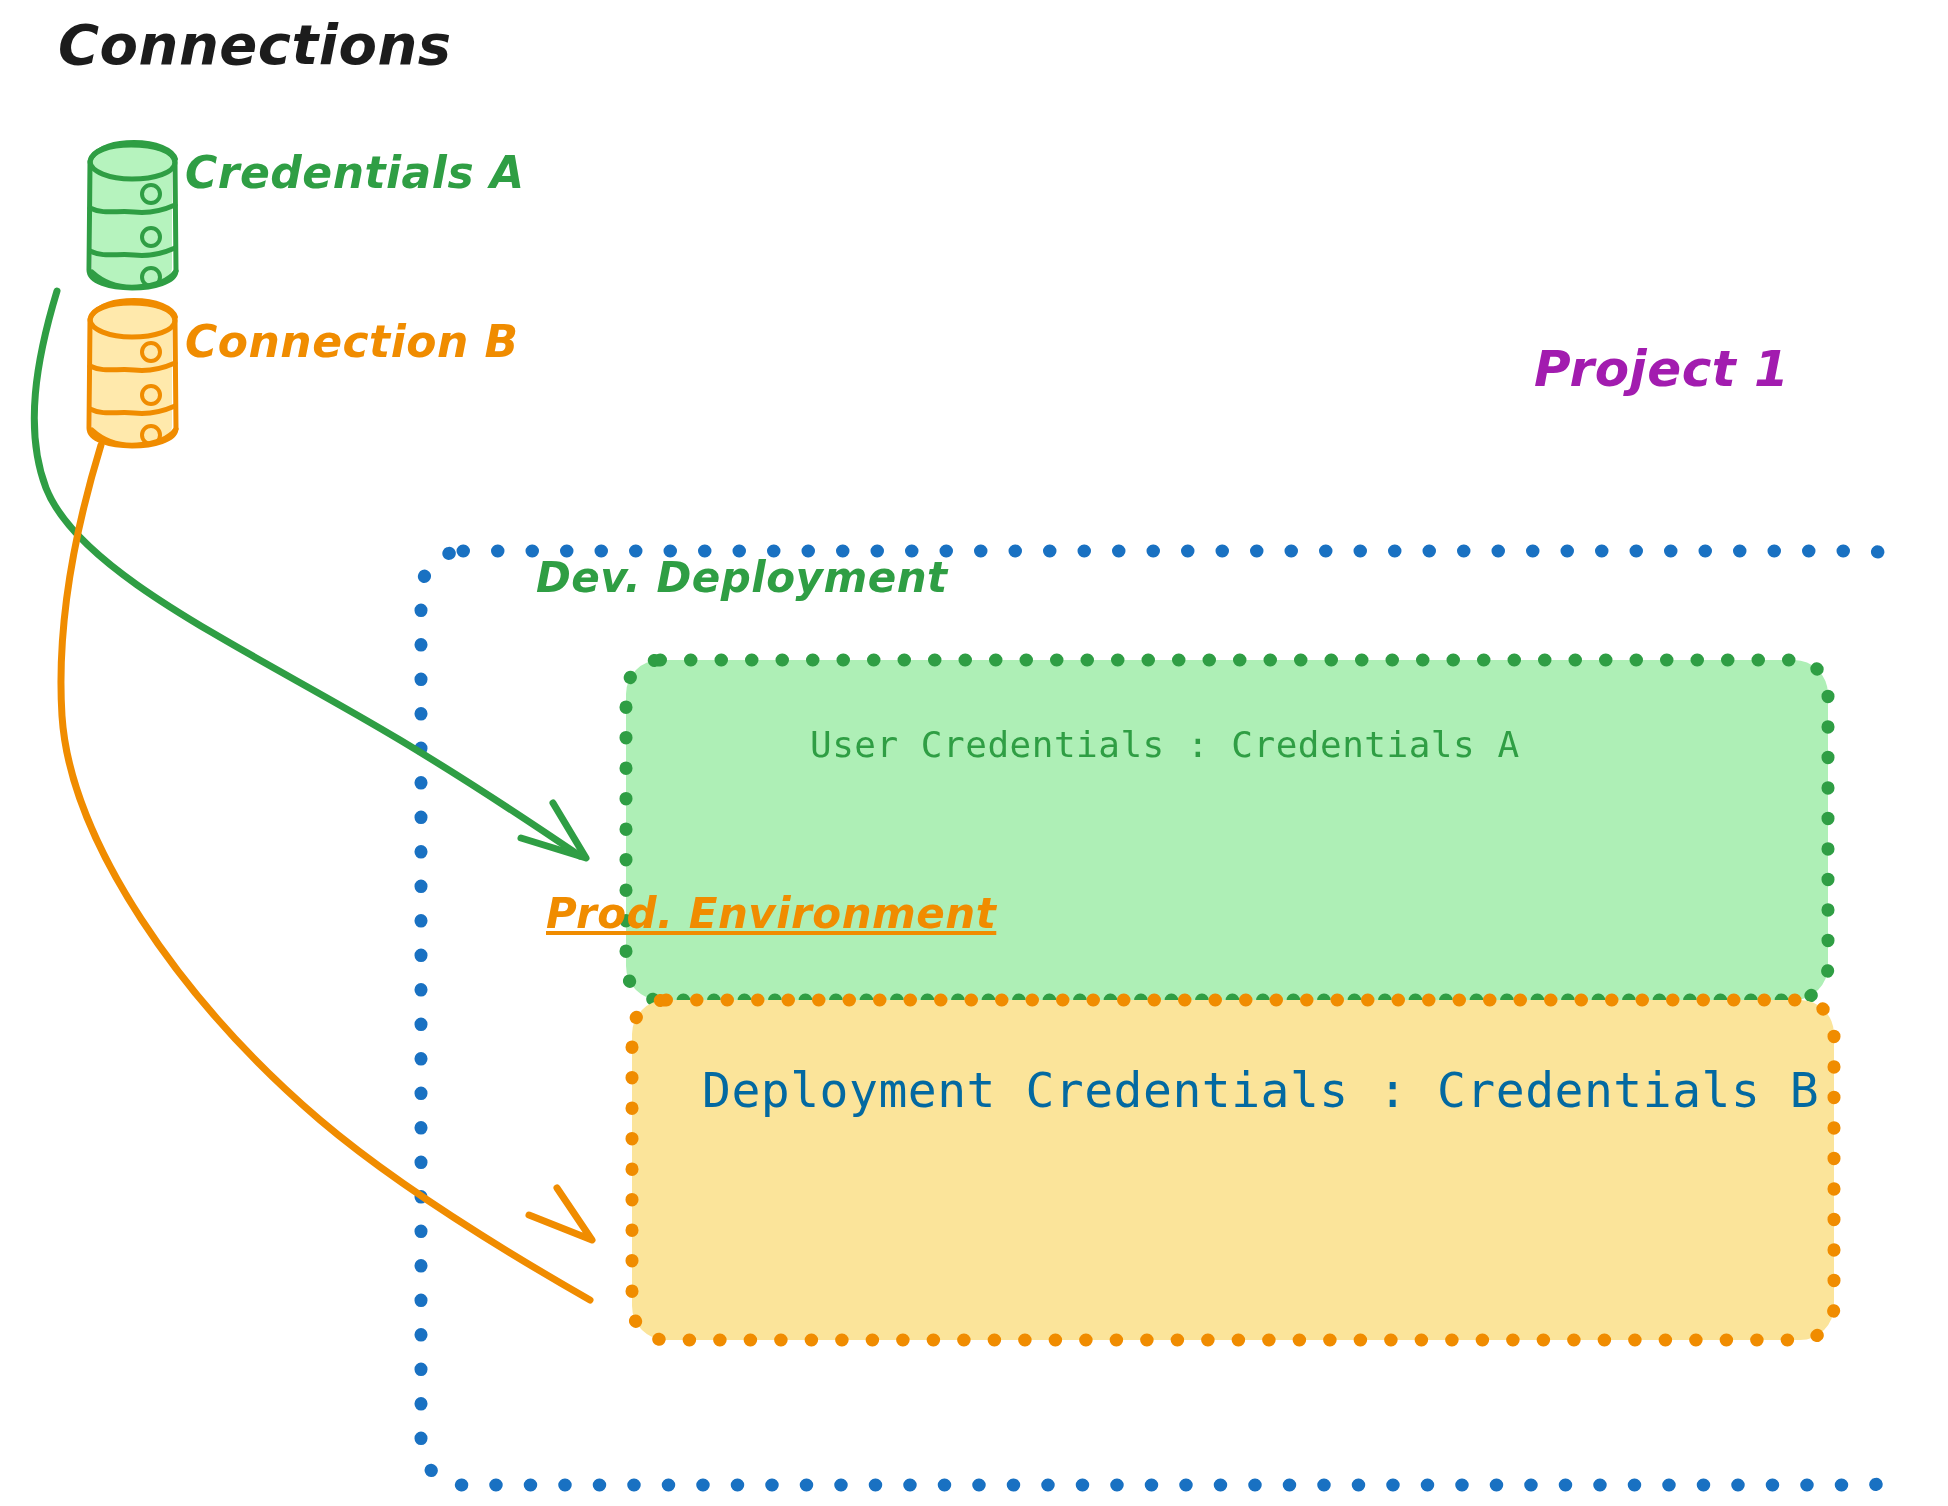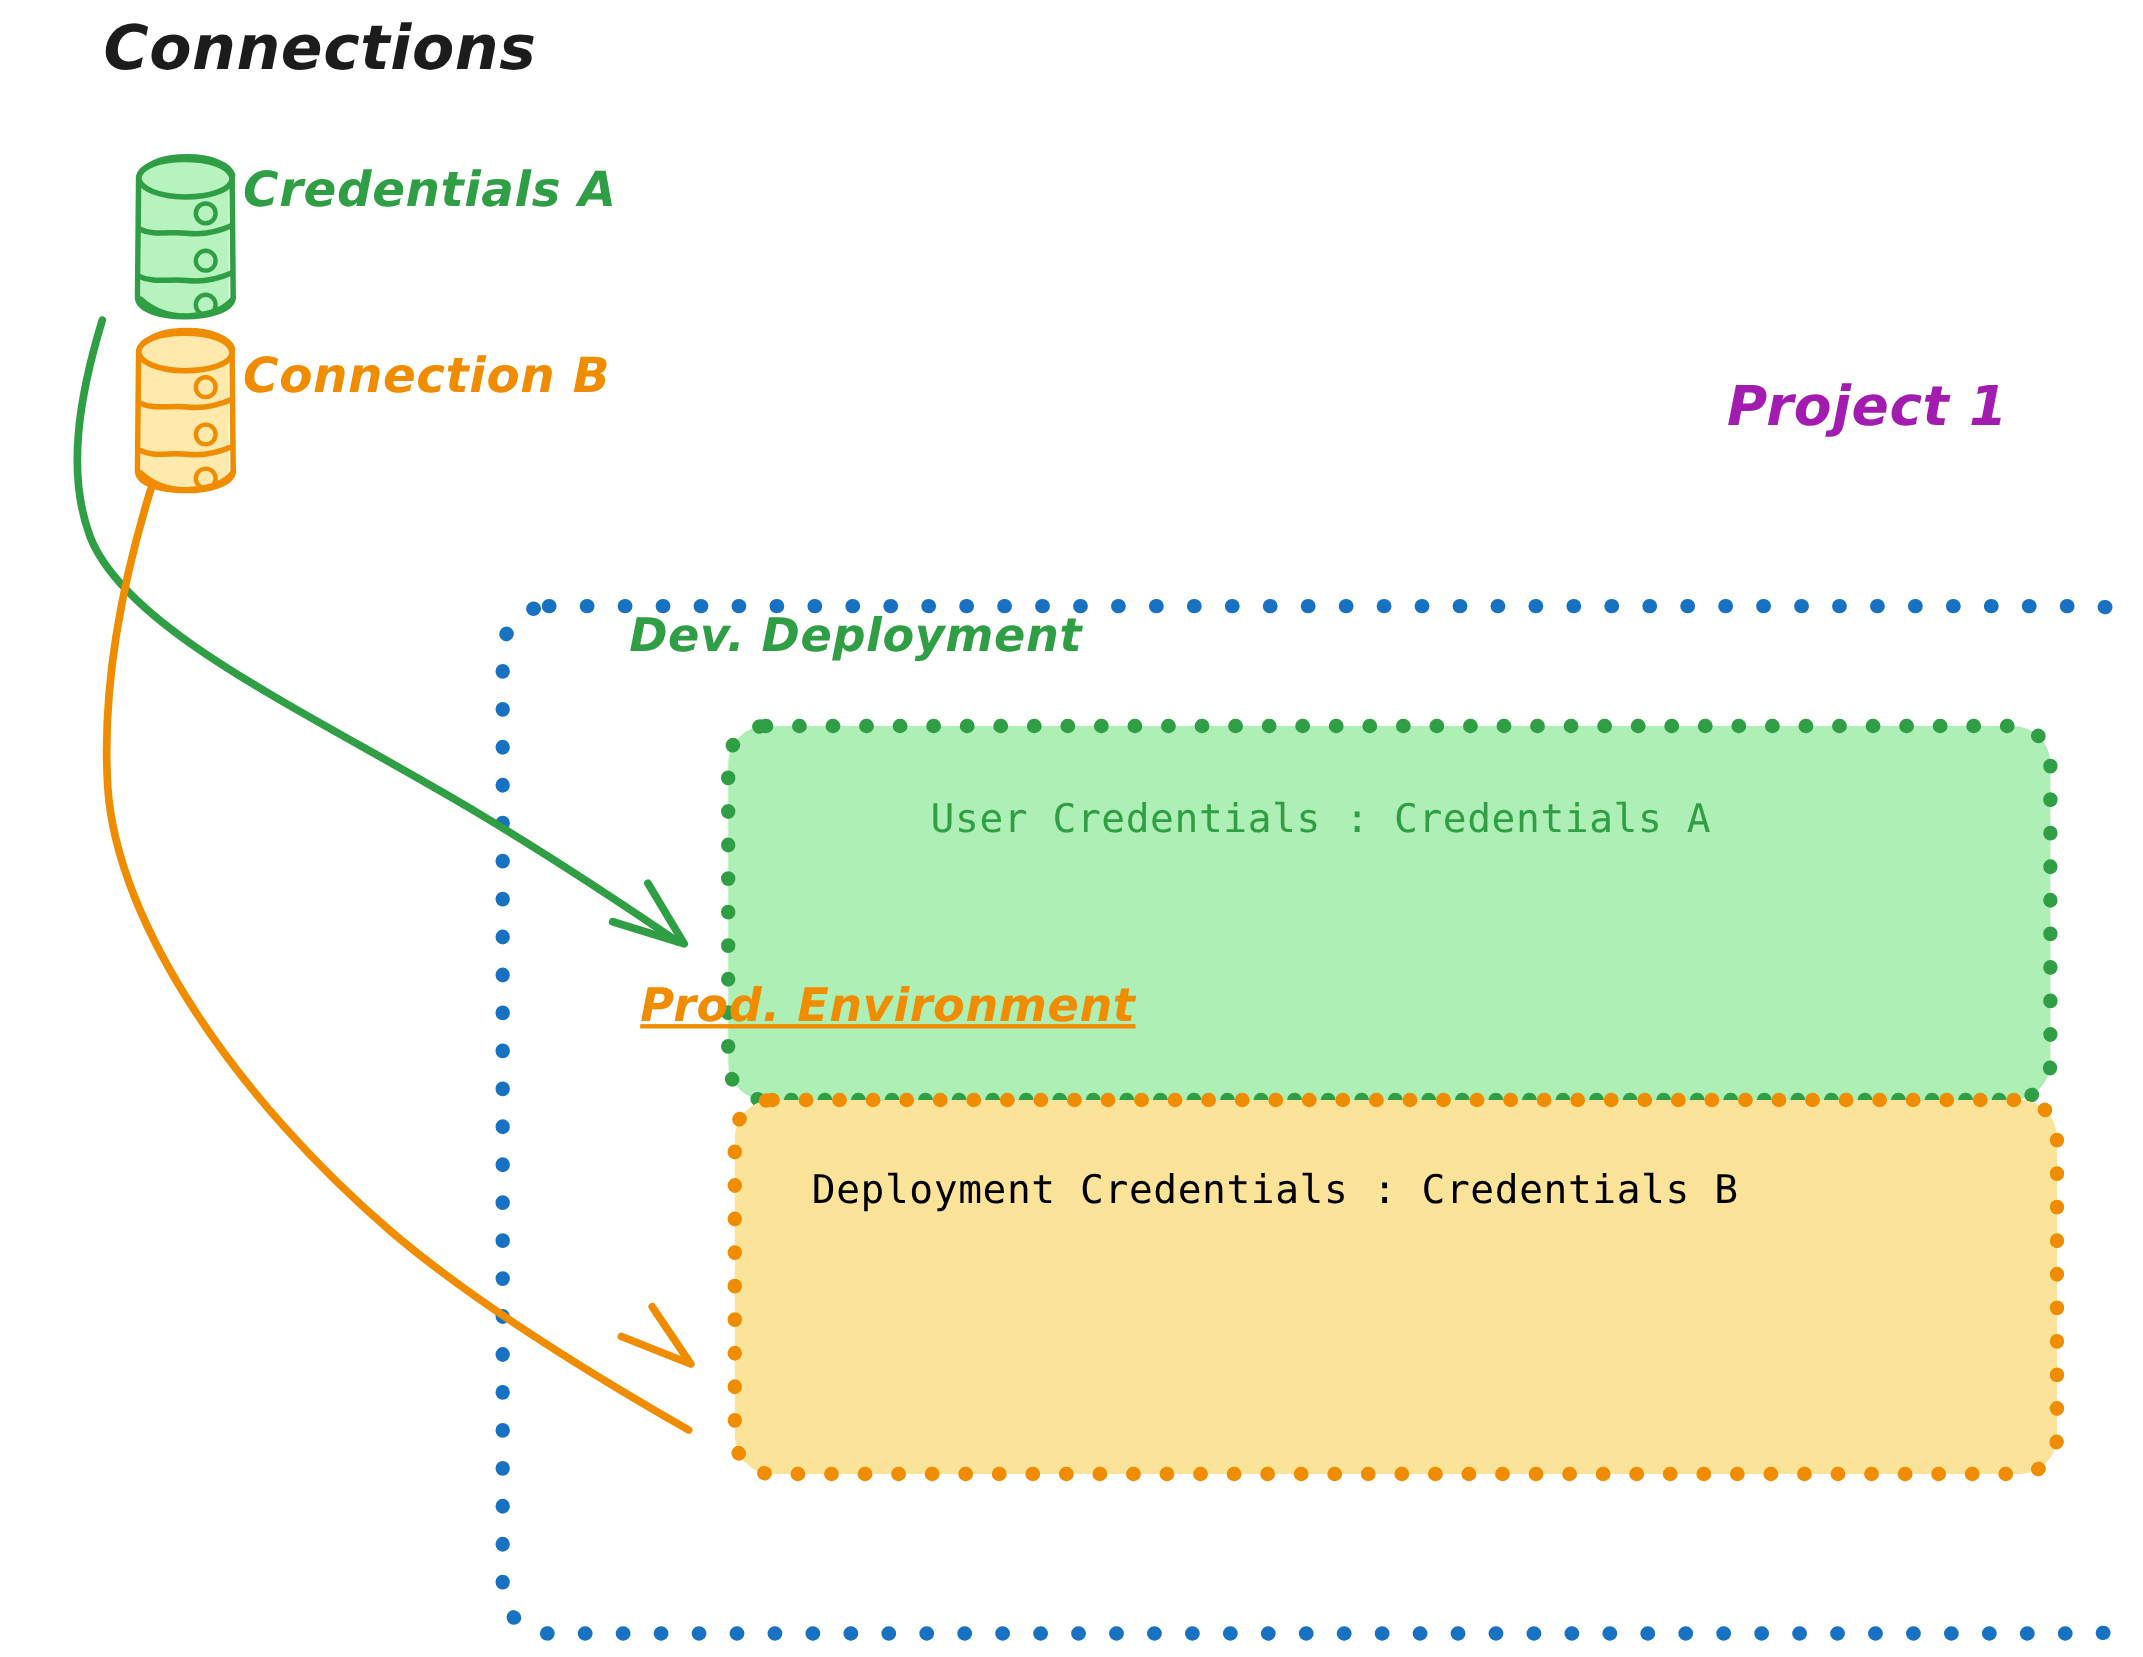--- a/index.html
+++ b/index.html
@@ -9,21 +9,20 @@
   }
   body {
     font-family: "DejaVu Sans", sans-serif;
   }
   #canvas {
     position: relative;
     width: 1896px;
     height: 1506px;
     background: #ffffff;
     overflow: hidden;
-    margin-left: 36px;
   }
   svg.layer {
     position: absolute;
     top: 0;
     left: 0;
     width: 1948px;
     height: 1506px;
   }
   .hand {
     font-family: "DejaVu Sans", sans-serif;
@@ -80,22 +79,22 @@
   }
   #label-dev-creds {
     left: 810px;
     top: 724px;
     font-size: 36px;
     color: #2f9e44;
   }
   #label-prod-creds {
     left: 702px;
     top: 1062px;
-    font-size: 36px;
-    color: #000000;
+    font-size: 48px;
+    color: #0369a1;
   }
 </style>
 </head>
 <body>
 
 <div id="canvas">
 
   <svg class="layer" viewBox="0 0 1948 1506" xmlns="http://www.w3.org/2000/svg">
 
     <rect x="421" y="551" width="1490" height="934" rx="42" ry="42" fill="none" stroke="#1971c2" stroke-width="13" stroke-linecap="round" stroke-dasharray="0.5 34"></rect>

